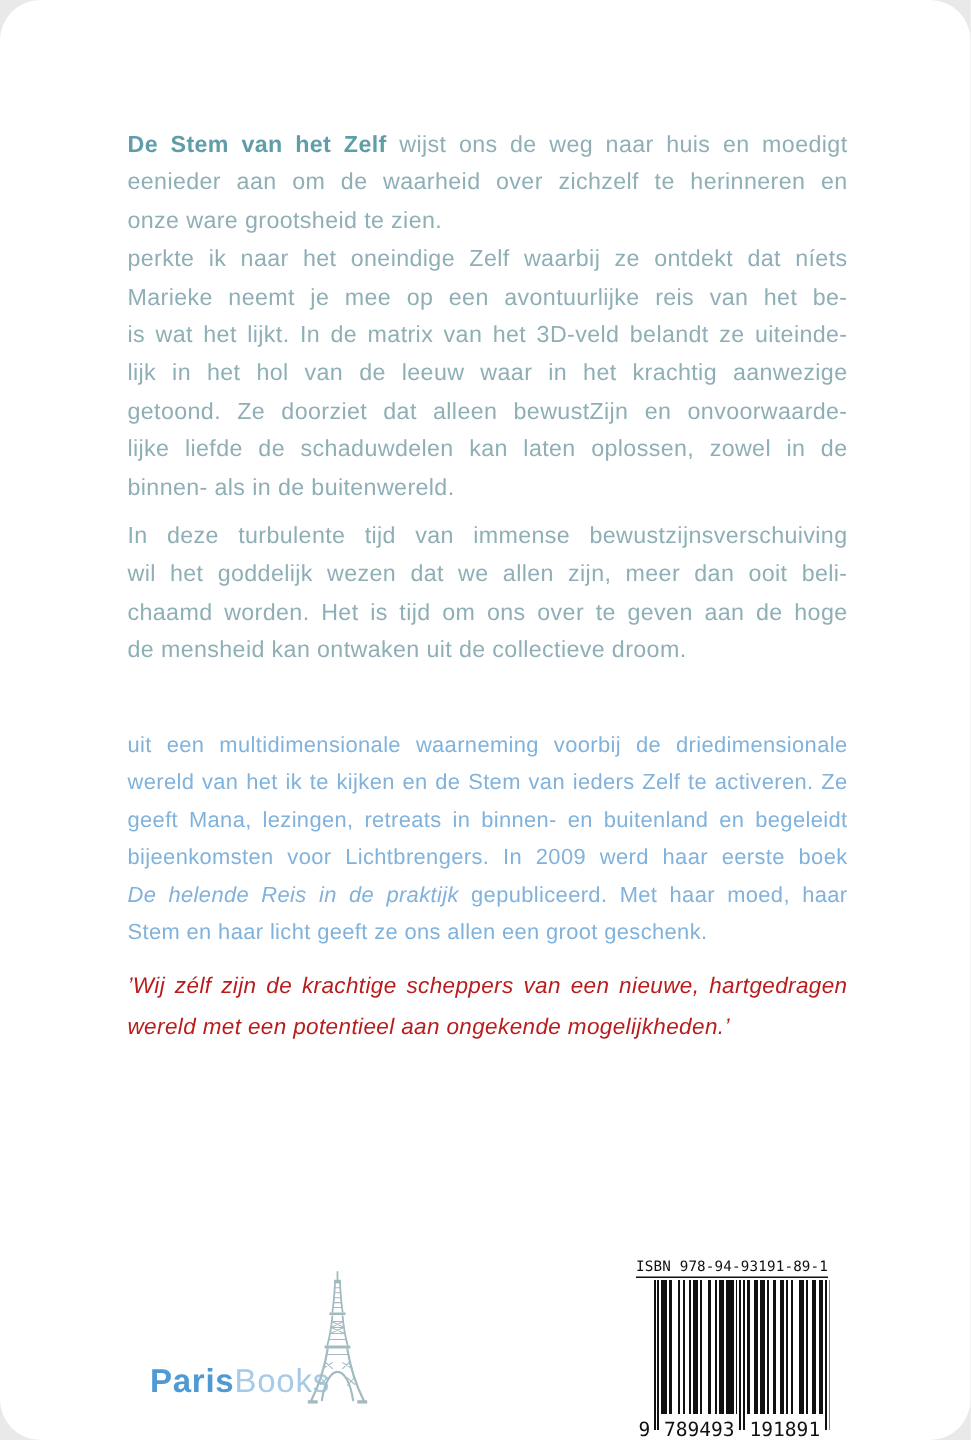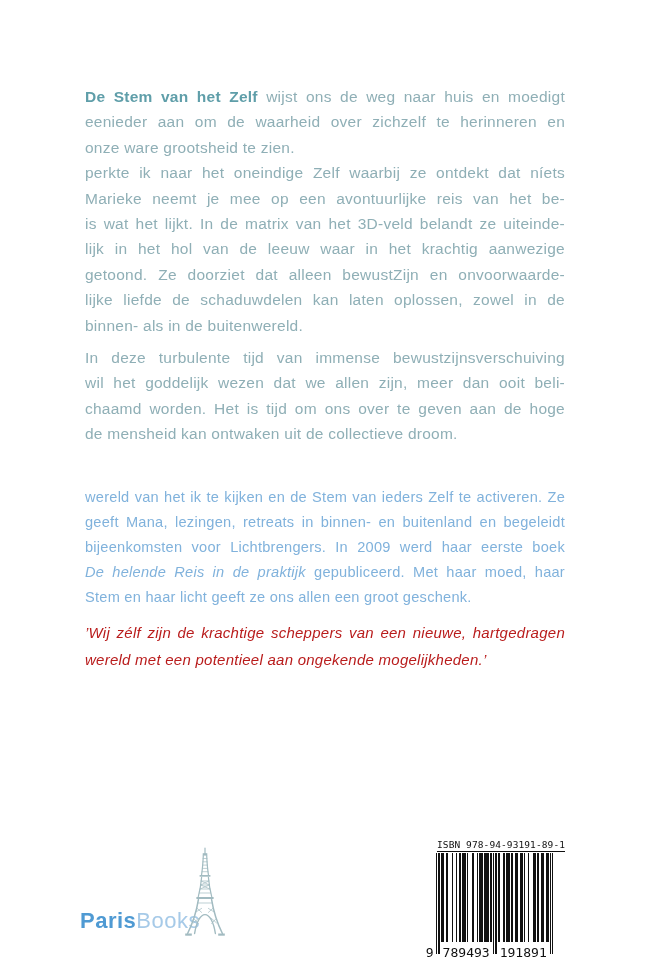--- a/index.html
+++ b/index.html
@@ -3,20 +3,21 @@
 <meta charset="utf-8">
 <style>
   html,body{margin:0;padding:0;background:#e9e9e9;}
   .cover{
     position:relative;
     width:647px;height:960px;
     margin:0 auto;
     background:#ffffff;
     overflow:hidden;
     font-family:"Liberation Sans", sans-serif;
+    border-radius:27px;
   }
 
   
   .body-text{
     position:absolute;
     left:85px;top:84px;width:480px;
   }
   .para{letter-spacing:0.25px;}
   .line{display:block;}
   .line.j{text-align:justify;text-align-last:justify;}
@@ -28,40 +29,39 @@
 
   .para.blue{color:#80B2DC;font-size:14.6px;line-height:25px;}
   [data-name="paragraph-bio"]{margin-top:38px;}
   .para.blue .bb{color:#5EA0D4;font-weight:bold;}
   .para.blue .i{font-style:italic;}
 
   .para.quote{color:#b91c1c;font-style:italic;font-size:15px;line-height:27px;}
   [data-name="paragraph-quote"]{margin-top:9px;}
 
   
-  .publisher-logo{position:absolute;left:80px;top:845px;width:160px;height:95px;}
+  .publisher-logo{position:absolute;left:100px;top:845px;width:160px;height:95px;}
   .logo-text{
     position:absolute;left:0;top:63px;
     font-size:22px;letter-spacing:0.5px;white-space:nowrap;
   }
   .logo-text .paris{color:#4F9AD3;font-weight:bold;}
   .logo-text .books{color:#A6CAE8;font-weight:normal;}
   .tower{position:absolute;left:104px;top:2px;width:42px;height:90px;}
 
   
   .barcode{position:absolute;left:424px;top:839px;width:129px;}
   .isbn-label{
     width:128px;
     font-family:"DejaVu Sans Mono", monospace;
     font-size:9.5px;line-height:11px;color:#111;
     text-align:center;letter-spacing:0.1px;
     border-bottom:1.5px solid #111;
     padding-bottom:1px;margin-bottom:1px;
     white-space:nowrap;
-    margin-left:13px;
   }
   .bars-svg{display:block;}
   .bars-svg text{
     font-family:"DejaVu Sans Mono", monospace;
     fill:#111;
   }
 </style>
 </head>
 <body>
 
@@ -80,20 +80,21 @@
         <div class="line j" data-name="text-line"><span data-name="text-segment">lijke liefde de schaduwdelen kan laten oplossen, zowel in de</span></div>
         <div class="line" data-name="text-line"><span data-name="text-segment">binnen- als in de buitenwereld.</span></div>
       </div>
       <div class="para teal" data-name="paragraph-awakening">
         <div class="line j" data-name="text-line"><span data-name="text-segment">In deze turbulente tijd van immense bewustzijnsverschuiving</span></div>
         <div class="line j" data-name="text-line"><span data-name="text-segment">wil het goddelijk wezen dat we allen zijn, meer dan ooit beli-</span></div>
         <div class="line j" data-name="text-line"><span data-name="text-segment">chaamd worden. Het is tijd om ons over te geven aan de hoge</span></div>
         <div class="line" data-name="text-line"><span data-name="text-segment">de mensheid kan ontwaken uit de collectieve droom.</span></div>
       </div>
       <div class="para blue" data-name="paragraph-bio">
+        <div class="line j" data-name="text-line"><span data-name="text-segment">uit een multidimensionale waarneming voorbij de driedimensionale</span></div>
         <div class="line j" data-name="text-line"><span data-name="text-segment">wereld van het ik te kijken en de Stem van ieders Zelf te activeren. Ze</span></div>
         <div class="line j" data-name="text-line"><span data-name="text-segment">geeft Mana, lezingen, retreats in binnen- en buitenland en begeleidt</span></div>
         <div class="line j" data-name="text-line"><span data-name="text-segment">bijeenkomsten voor Lichtbrengers. In 2009 werd haar eerste boek</span></div>
         <div class="line j" data-name="text-line"><span class="i" data-name="text-segment">De helende Reis in de praktijk</span><span data-name="text-segment"> gepubliceerd. Met haar moed, haar</span></div>
         <div class="line" data-name="text-line"><span data-name="text-segment">Stem en haar licht geeft ze ons allen een groot geschenk.</span></div>
       </div>
       <div class="para quote" data-name="paragraph-quote">
         <div class="line j" data-name="text-line"><span data-name="text-segment">’Wij zélf zijn de krachtige scheppers van een nieuwe, hartgedragen</span></div>
         <div class="line" data-name="text-line"><span data-name="text-segment">wereld met een potentieel aan ongekende mogelijkheden.’</span></div>
       </div>

